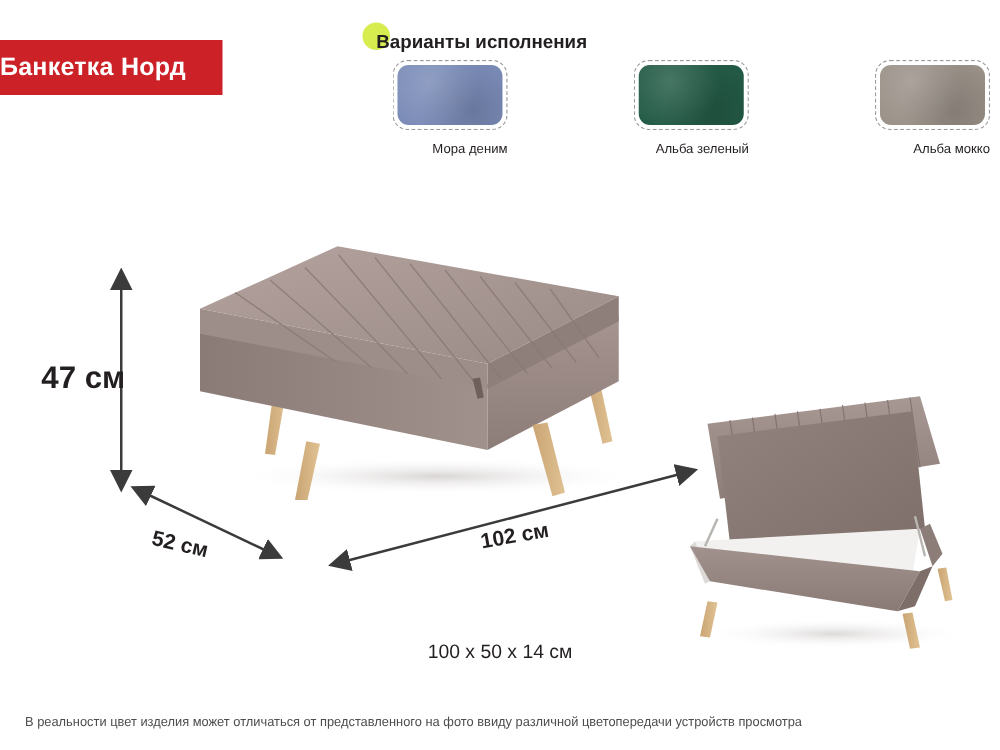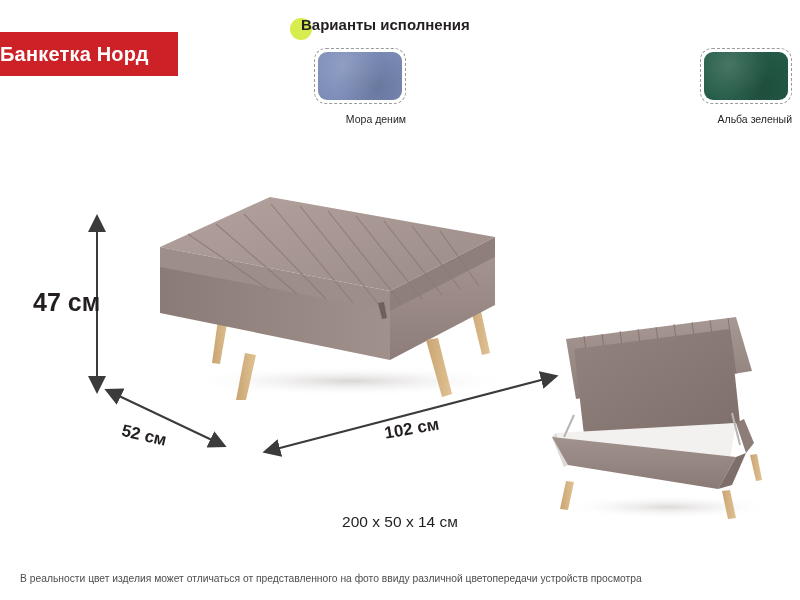--- a/index.html
+++ b/index.html
@@ -37,21 +37,21 @@
     white-space: nowrap;
   }
 
   
   .variants-heading {
     position: absolute;
     left: 290px;
     top: 16px;
     height: 26px;
     display: flex;
-    align-items: flex-start;
+    align-items: flex-end;
   }
   .variants-heading .dot {
     position: absolute;
     left: 0;
     top: 2px;
     width: 22px;
     height: 22px;
     border-radius: 50%;
     background: #d7ec4f;
   }
@@ -219,20 +219,26 @@
   </div>
 
   <div class="swatch-item">
     <div class="swatch-frame">
       <div class="swatch-chip" id="chip-1" style="background: rgb(36, 92, 71);"></div>
     </div>
     <div class="swatch-label">Альба зеленый</div>
   </div>
 
 
+  <div class="swatch-item">
+    <div class="swatch-frame">
+      <div class="swatch-chip" id="chip-3" style="background: rgb(155, 146, 137);"></div>
+    </div>
+    <div class="swatch-label">Альба мокко</div>
+  </div>
 
 </div>
 
 <svg class="bench-main" viewBox="0 0 390 215">
   <defs>
     <linearGradient id="topFace" x1="0" y1="0" x2="1" y2="1">
       <stop offset="0" stop-color="#b3a29d"></stop>
       <stop offset="1" stop-color="#9b8b87"></stop>
     </linearGradient>
     <linearGradient id="frontFace" x1="0" y1="0" x2="0" y2="1">
@@ -352,16 +358,16 @@
   <line x1="117" y1="395" x2="214" y2="441" stroke="#3b3b3b" stroke-width="2" marker-start="url(#arrowStart)" marker-end="url(#arrowEnd)"></line>
 
   <line x1="276" y1="449" x2="545" y2="379" stroke="#3b3b3b" stroke-width="2" marker-start="url(#arrowStart)" marker-end="url(#arrowEnd)"></line>
 </svg>
 
 <div class="dim-label dim-47">47 см</div>
 <div class="dim-label dim-52">52 см</div>
 <div class="dim-label dim-102">102 см</div>
 
 <div class="storage-caption">
-  <div class="storage-value">200 x 50 x 14 см</div>
+  <div class="storage-value">100 x 50 x 14 см</div>
 </div>
 
 <div class="disclaimer">В реальности цвет изделия может отличаться от представленного на фото ввиду различной цветопередачи устройств просмотра</div>
 
 </body></html>

